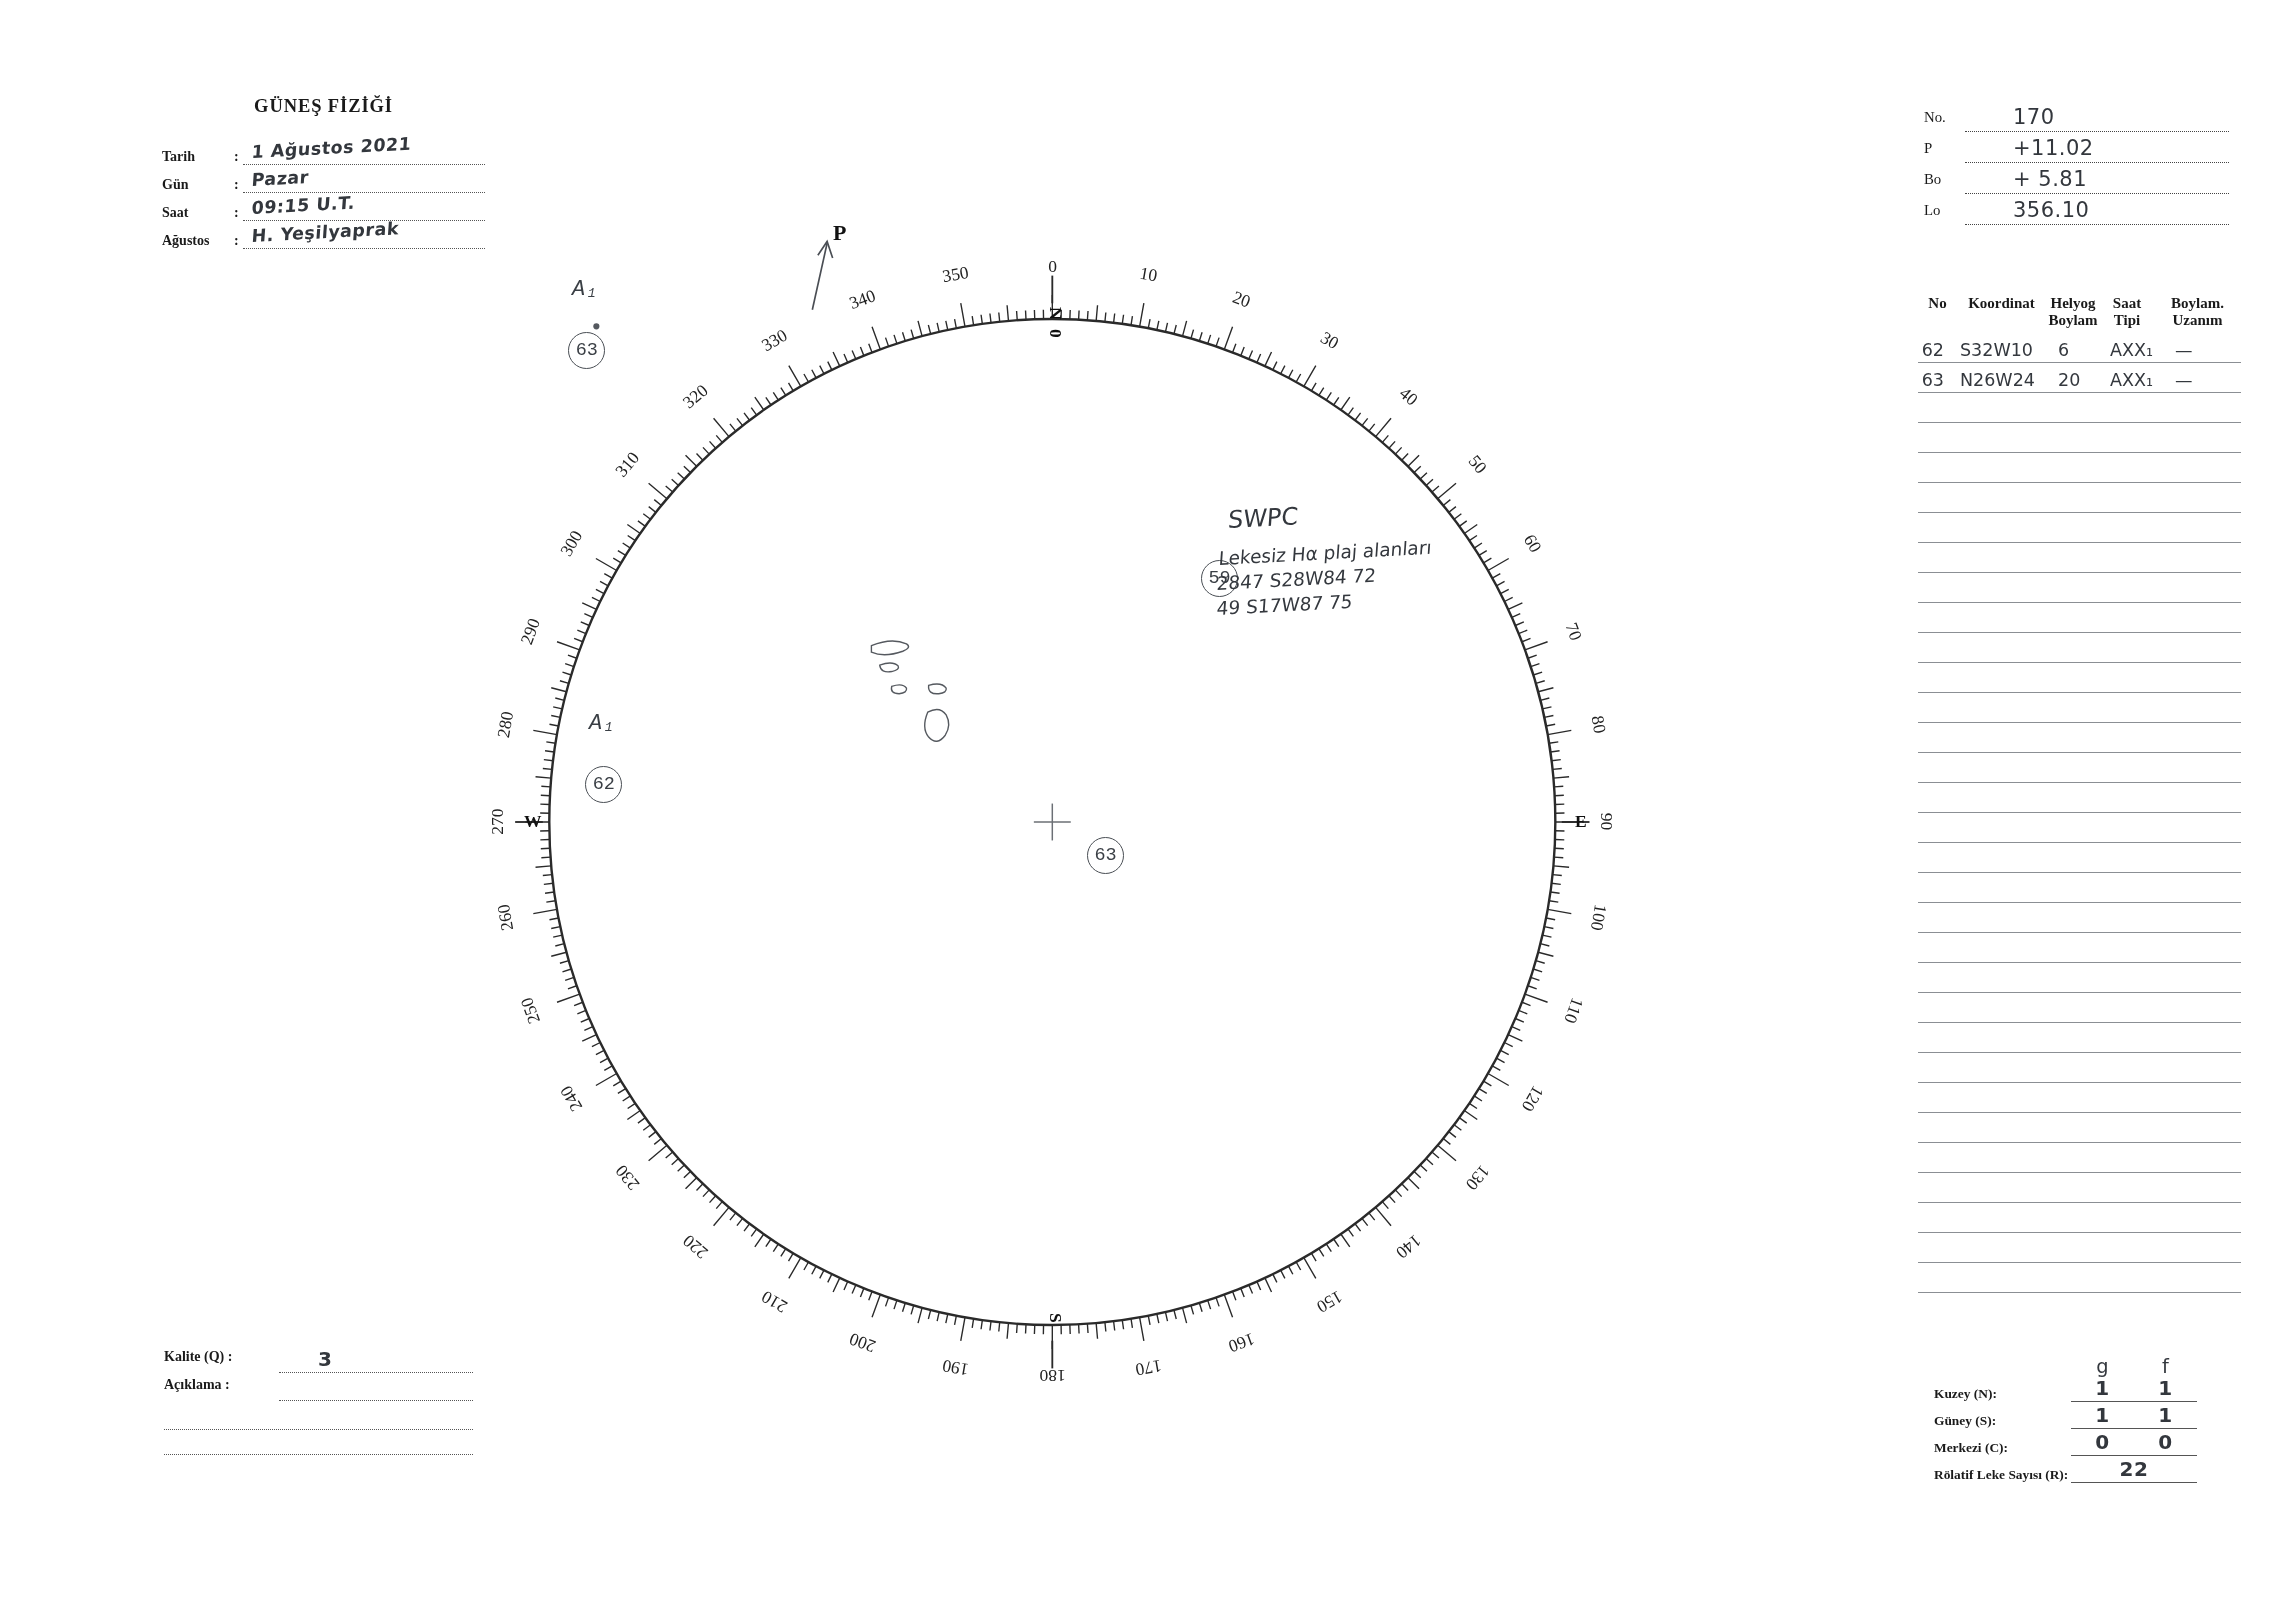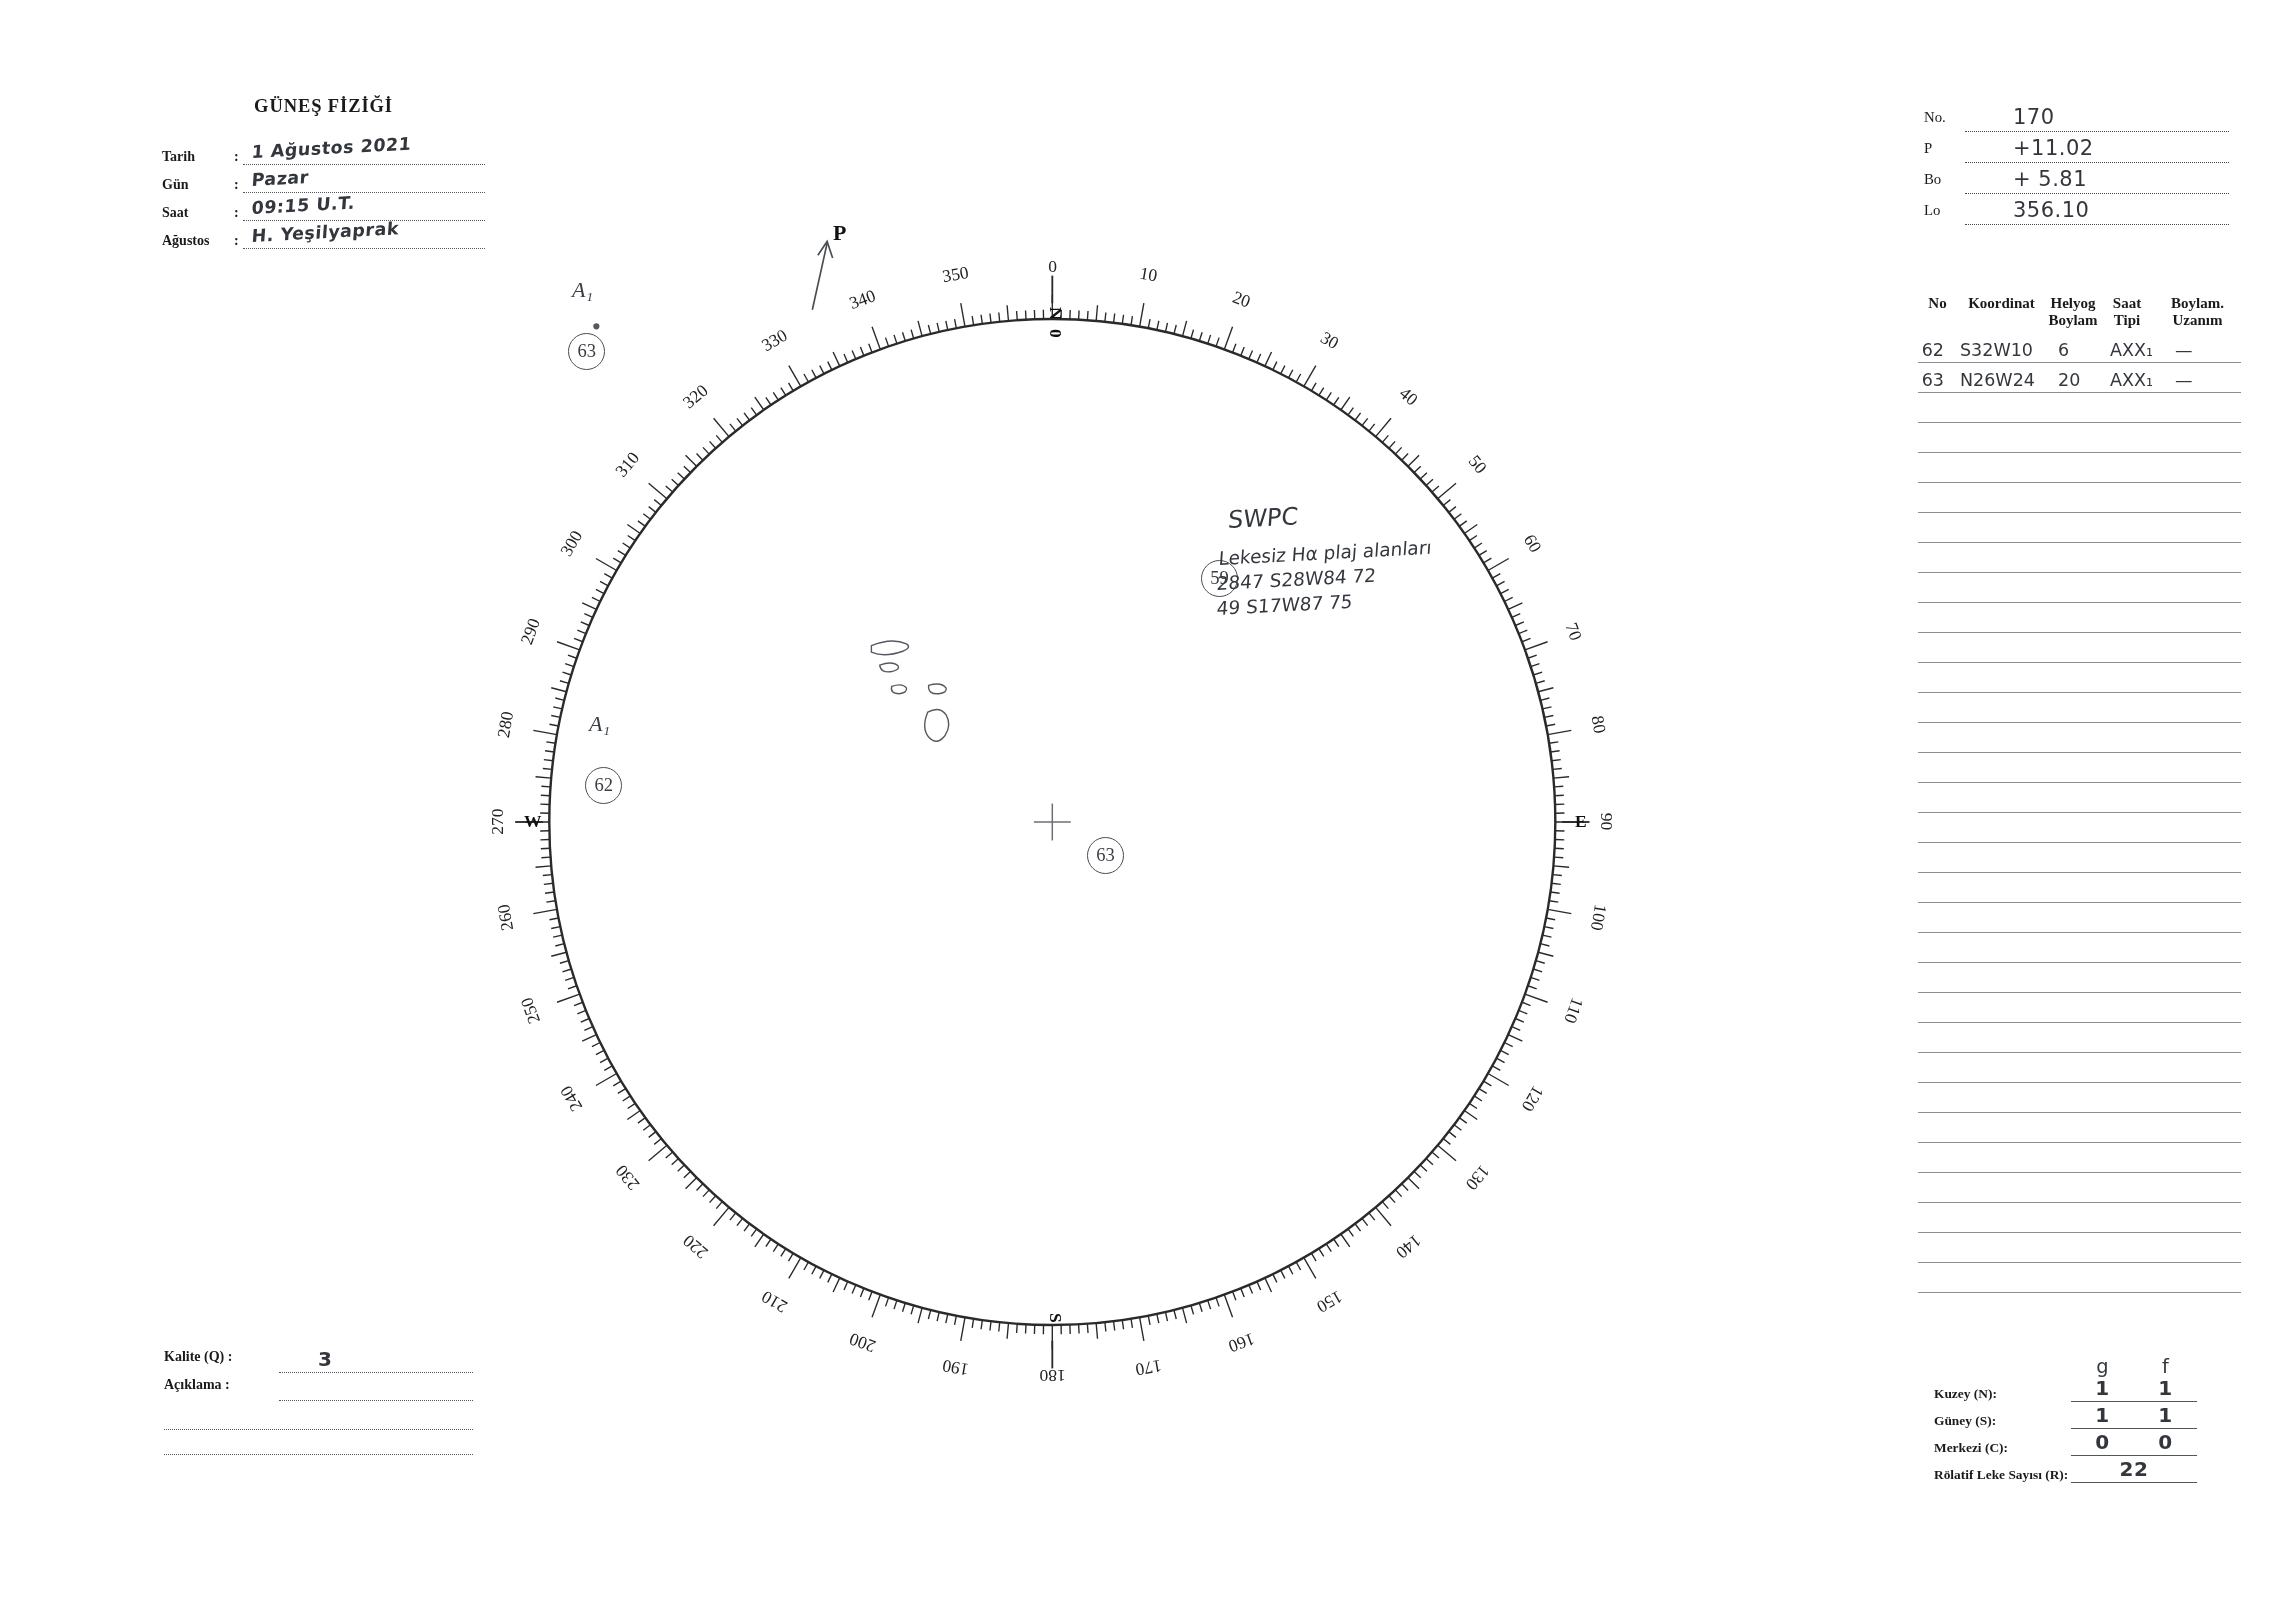--- a/index.html
+++ b/index.html
@@ -145,21 +145,21 @@
     position: absolute;
     font-family: "Liberation Serif", serif;
     font-size: 17.5px;
     font-weight: bold;
     color: #111;
     letter-spacing: 0.9px;
   }
 
   .spot-group {
     position: absolute;
-    font-family: Liberation Serif, serif;
+    font-family: Liberation Mono, monospace;
     color: #3a3f45;
   }
   .spot-label {
     font-size: 22px;
     font-style: italic;
   }
   .spot-num {
     display: inline-block;
     width: 35px;
     height: 35px;

